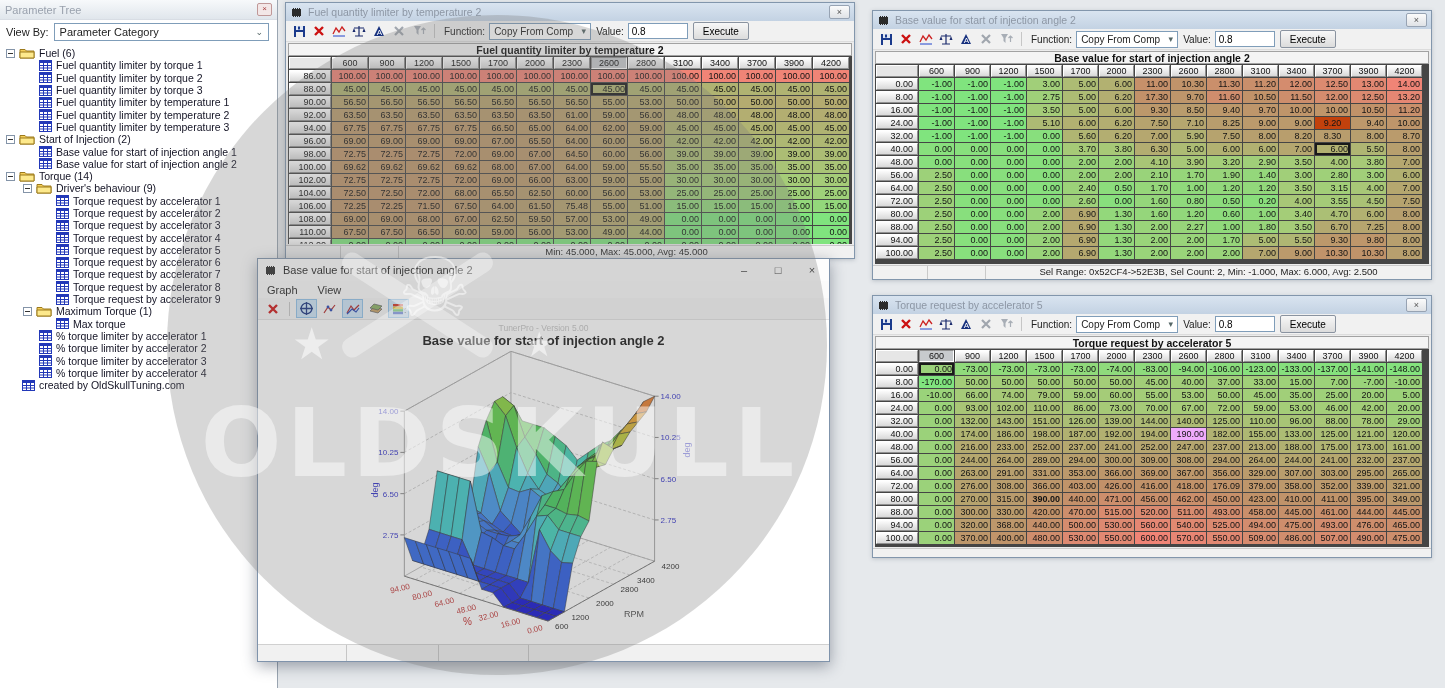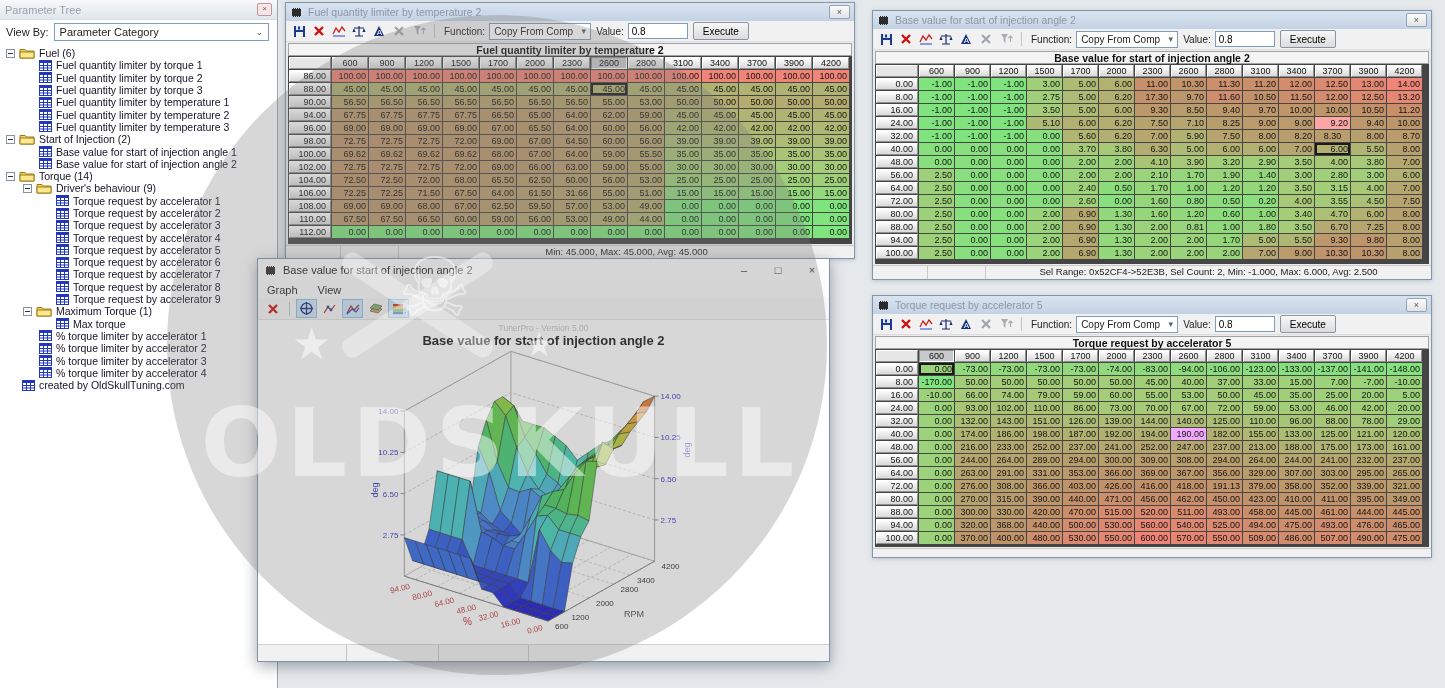--- a/index.html
+++ b/index.html
@@ -536,20 +536,37 @@
                 <td class="cell" style="background: rgb(182, 163, 110);">56.50</td>
                 <td class="cell" style="background: rgb(182, 165, 111);">55.00</td>
                 <td class="cell" style="background: rgb(181, 168, 111);">53.00</td>
                 <td class="cell" style="background: rgb(180, 171, 112);">50.00</td>
                 <td class="cell" style="background: rgb(180, 171, 112);">50.00</td>
                 <td class="cell" style="background: rgb(180, 171, 112);">50.00</td>
                 <td class="cell" style="background: rgb(180, 171, 112);">50.00</td>
                 <td class="cell" style="background: rgb(180, 171, 112);">50.00</td>
               </tr>
               <tr>
+                <th class="rh">92.00</th>
+                <td class="cell" style="background: rgb(185, 156, 109);">63.50</td>
+                <td class="cell" style="background: rgb(185, 156, 109);">63.50</td>
+                <td class="cell" style="background: rgb(185, 156, 109);">63.50</td>
+                <td class="cell" style="background: rgb(185, 156, 109);">63.50</td>
+                <td class="cell" style="background: rgb(185, 156, 109);">63.50</td>
+                <td class="cell" style="background: rgb(185, 156, 109);">63.50</td>
+                <td class="cell" style="background: rgb(184, 158, 109);">61.00</td>
+                <td class="cell" style="background: rgb(183, 161, 110);">59.00</td>
+                <td class="cell" style="background: rgb(182, 164, 111);">56.00</td>
+                <td class="cell" style="background: rgb(179, 174, 113);">48.00</td>
+                <td class="cell" style="background: rgb(179, 174, 113);">48.00</td>
+                <td class="cell" style="background: rgb(179, 174, 113);">48.00</td>
+                <td class="cell" style="background: rgb(179, 174, 113);">48.00</td>
+                <td class="cell" style="background: rgb(179, 174, 113);">48.00</td>
+              </tr>
+              <tr>
                 <th class="rh">94.00</th>
                 <td class="cell" style="background: rgb(188, 153, 108);">67.75</td>
                 <td class="cell" style="background: rgb(188, 153, 108);">67.75</td>
                 <td class="cell" style="background: rgb(188, 153, 108);">67.75</td>
                 <td class="cell" style="background: rgb(188, 153, 108);">67.75</td>
                 <td class="cell" style="background: rgb(187, 154, 108);">66.50</td>
                 <td class="cell" style="background: rgb(186, 155, 108);">65.00</td>
                 <td class="cell" style="background: rgb(185, 156, 109);">64.00</td>
                 <td class="cell" style="background: rgb(184, 157, 109);">62.00</td>
                 <td class="cell" style="background: rgb(183, 161, 110);">59.00</td>
@@ -645,21 +662,21 @@
                 <td class="cell" style="background: rgb(159, 208, 121);">25.00</td>
               </tr>
               <tr>
                 <th class="rh">106.00</th>
                 <td class="cell" style="background: rgb(190, 149, 106);">72.25</td>
                 <td class="cell" style="background: rgb(190, 149, 106);">72.25</td>
                 <td class="cell" style="background: rgb(190, 150, 107);">71.50</td>
                 <td class="cell" style="background: rgb(187, 153, 108);">67.50</td>
                 <td class="cell" style="background: rgb(185, 156, 109);">64.00</td>
                 <td class="cell" style="background: rgb(184, 158, 109);">61.50</td>
-                <td class="cell" style="background: rgb(183, 162, 110);">31.66</td>
+                <td class="cell" style="background: rgb(183, 162, 110);">75.48</td>
                 <td class="cell" style="background: rgb(182, 165, 111);">55.00</td>
                 <td class="cell" style="background: rgb(180, 170, 112);">51.00</td>
                 <td class="cell" style="background: rgb(147, 216, 123);">15.00</td>
                 <td class="cell" style="background: rgb(147, 216, 123);">15.00</td>
                 <td class="cell" style="background: rgb(147, 216, 123);">15.00</td>
                 <td class="cell" style="background: rgb(147, 216, 123);">15.00</td>
                 <td class="cell" style="background: rgb(147, 216, 123);">15.00</td>
               </tr>
               <tr>
                 <th class="rh">108.00</th>
@@ -864,21 +881,21 @@
                 <td class="cell" style="background: rgb(128, 228, 126);">-1.00</td>
                 <td class="cell" style="background: rgb(128, 228, 126);">-1.00</td>
                 <td class="cell" style="background: rgb(173, 186, 116);">5.10</td>
                 <td class="cell" style="background: rgb(178, 177, 113);">6.00</td>
                 <td class="cell" style="background: rgb(179, 174, 113);">6.20</td>
                 <td class="cell" style="background: rgb(182, 163, 110);">7.50</td>
                 <td class="cell" style="background: rgb(181, 166, 111);">7.10</td>
                 <td class="cell" style="background: rgb(184, 157, 109);">8.25</td>
                 <td class="cell" style="background: rgb(187, 154, 108);">9.00</td>
                 <td class="cell" style="background: rgb(187, 154, 108);">9.00</td>
-                <td class="cell" style="background: #fca5a5;">9.20</td>
+                <td class="cell" style="background: #c2410c; text-align: center;">9.20</td>
                 <td class="cell" style="background: rgb(189, 152, 107);">9.40</td>
                 <td class="cell" style="background: rgb(191, 149, 106);">10.00</td>
               </tr>
               <tr>
                 <th class="rh">32.00</th>
                 <td class="cell" style="background: rgb(128, 228, 126);">-1.00</td>
                 <td class="cell" style="background: rgb(128, 228, 126);">-1.00</td>
                 <td class="cell" style="background: rgb(128, 228, 126);">-1.00</td>
                 <td class="cell" style="background: rgb(136, 223, 125);">0.00</td>
                 <td class="cell" style="background: rgb(176, 181, 114);">5.60</td>
@@ -996,21 +1013,21 @@
               </tr>
               <tr>
                 <th class="rh">88.00</th>
                 <td class="cell" style="background: rgb(157, 209, 121);">2.50</td>
                 <td class="cell" style="background: rgb(136, 223, 125);">0.00</td>
                 <td class="cell" style="background: rgb(136, 223, 125);">0.00</td>
                 <td class="cell" style="background: rgb(153, 212, 122);">2.00</td>
                 <td class="cell" style="background: rgb(181, 168, 111);">6.90</td>
                 <td class="cell" style="background: rgb(147, 216, 123);">1.30</td>
                 <td class="cell" style="background: rgb(153, 212, 122);">2.00</td>
-                <td class="cell" style="background: rgb(151, 213, 122);">0.81</td>
+                <td class="cell" style="background: rgb(151, 213, 122);">2.27</td>
                 <td class="cell" style="background: rgb(144, 217, 123);">1.00</td>
                 <td class="cell" style="background: rgb(151, 213, 122);">1.80</td>
                 <td class="cell" style="background: rgb(165, 204, 120);">3.50</td>
                 <td class="cell" style="background: rgb(180, 169, 112);">6.70</td>
                 <td class="cell" style="background: rgb(182, 165, 111);">7.25</td>
                 <td class="cell" style="background: rgb(183, 159, 110);">8.00</td>
               </tr>
               <tr>
                 <th class="rh">94.00</th>
                 <td class="cell" style="background: rgb(157, 209, 121);">2.50</td>
@@ -1296,33 +1313,33 @@
               <tr>
                 <th class="rh">72.00</th>
                 <td class="cell" style="background: rgb(155, 210, 122);">0.00</td>
                 <td class="cell" style="background: rgb(183, 162, 110);">276.00</td>
                 <td class="cell" style="background: rgb(184, 157, 109);">308.00</td>
                 <td class="cell" style="background: rgb(189, 151, 107);">366.00</td>
                 <td class="cell" style="background: rgb(192, 148, 106);">403.00</td>
                 <td class="cell" style="background: rgb(194, 145, 105);">426.00</td>
                 <td class="cell" style="background: rgb(193, 146, 105);">416.00</td>
                 <td class="cell" style="background: rgb(193, 146, 105);">418.00</td>
-                <td class="cell" style="background: rgb(192, 147, 106);">191.13</td>
+                <td class="cell" style="background: rgb(192, 147, 106);">176.09</td>
                 <td class="cell" style="background: rgb(190, 150, 107);">379.00</td>
                 <td class="cell" style="background: rgb(188, 152, 107);">358.00</td>
                 <td class="cell" style="background: rgb(188, 153, 108);">352.00</td>
                 <td class="cell" style="background: rgb(187, 154, 108);">339.00</td>
                 <td class="cell" style="background: rgb(185, 156, 109);">321.00</td>
               </tr>
               <tr>
                 <th class="rh">80.00</th>
                 <td class="cell" style="background: rgb(155, 210, 122);">0.00</td>
                 <td class="cell" style="background: rgb(182, 163, 110);">270.00</td>
                 <td class="cell" style="background: rgb(185, 156, 109);">315.00</td>
-                <td class="cell" style="background: rgb(191, 149, 106);">390.00</td>
+                <td class="cell" style="background: rgb(191, 149, 106); font-weight: bold;">390.00</td>
                 <td class="cell" style="background: rgb(197, 144, 106);">440.00</td>
                 <td class="cell" style="background: rgb(205, 142, 108);">471.00</td>
                 <td class="cell" style="background: rgb(201, 143, 107);">456.00</td>
                 <td class="cell" style="background: rgb(203, 143, 107);">462.00</td>
                 <td class="cell" style="background: rgb(199, 144, 106);">450.00</td>
                 <td class="cell" style="background: rgb(193, 146, 105);">423.00</td>
                 <td class="cell" style="background: rgb(192, 147, 106);">410.00</td>
                 <td class="cell" style="background: rgb(192, 147, 106);">411.00</td>
                 <td class="cell" style="background: rgb(191, 148, 106);">395.00</td>
                 <td class="cell" style="background: rgb(187, 153, 108);">349.00</td>

